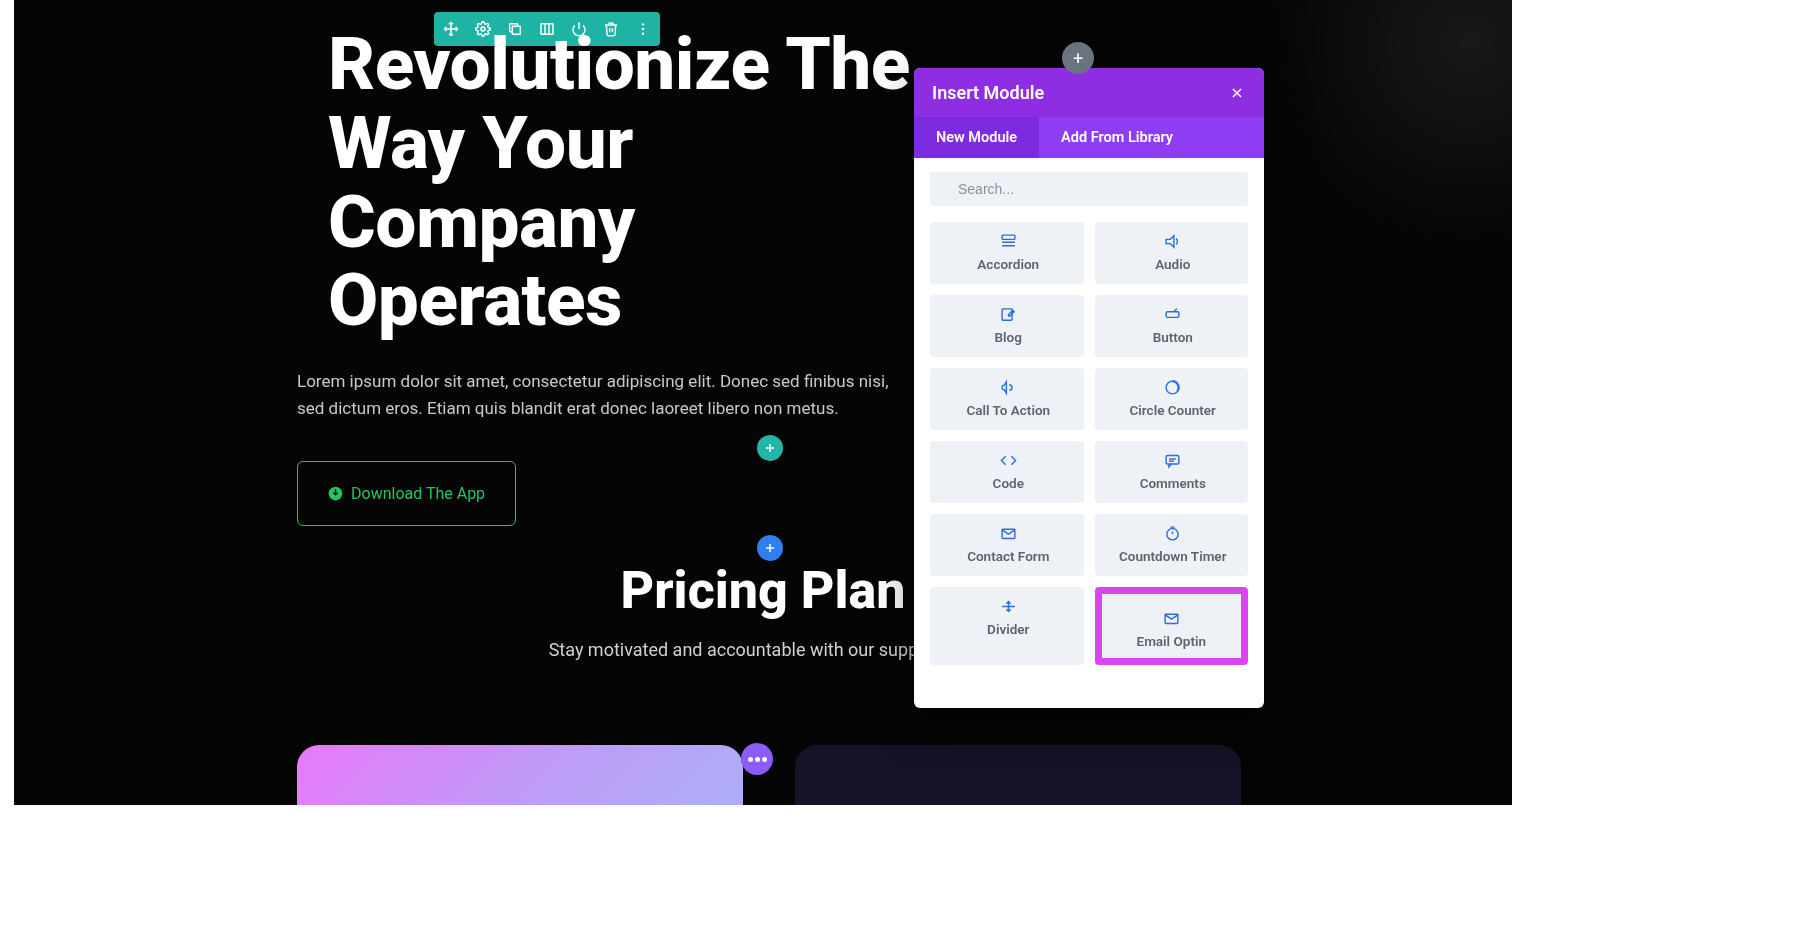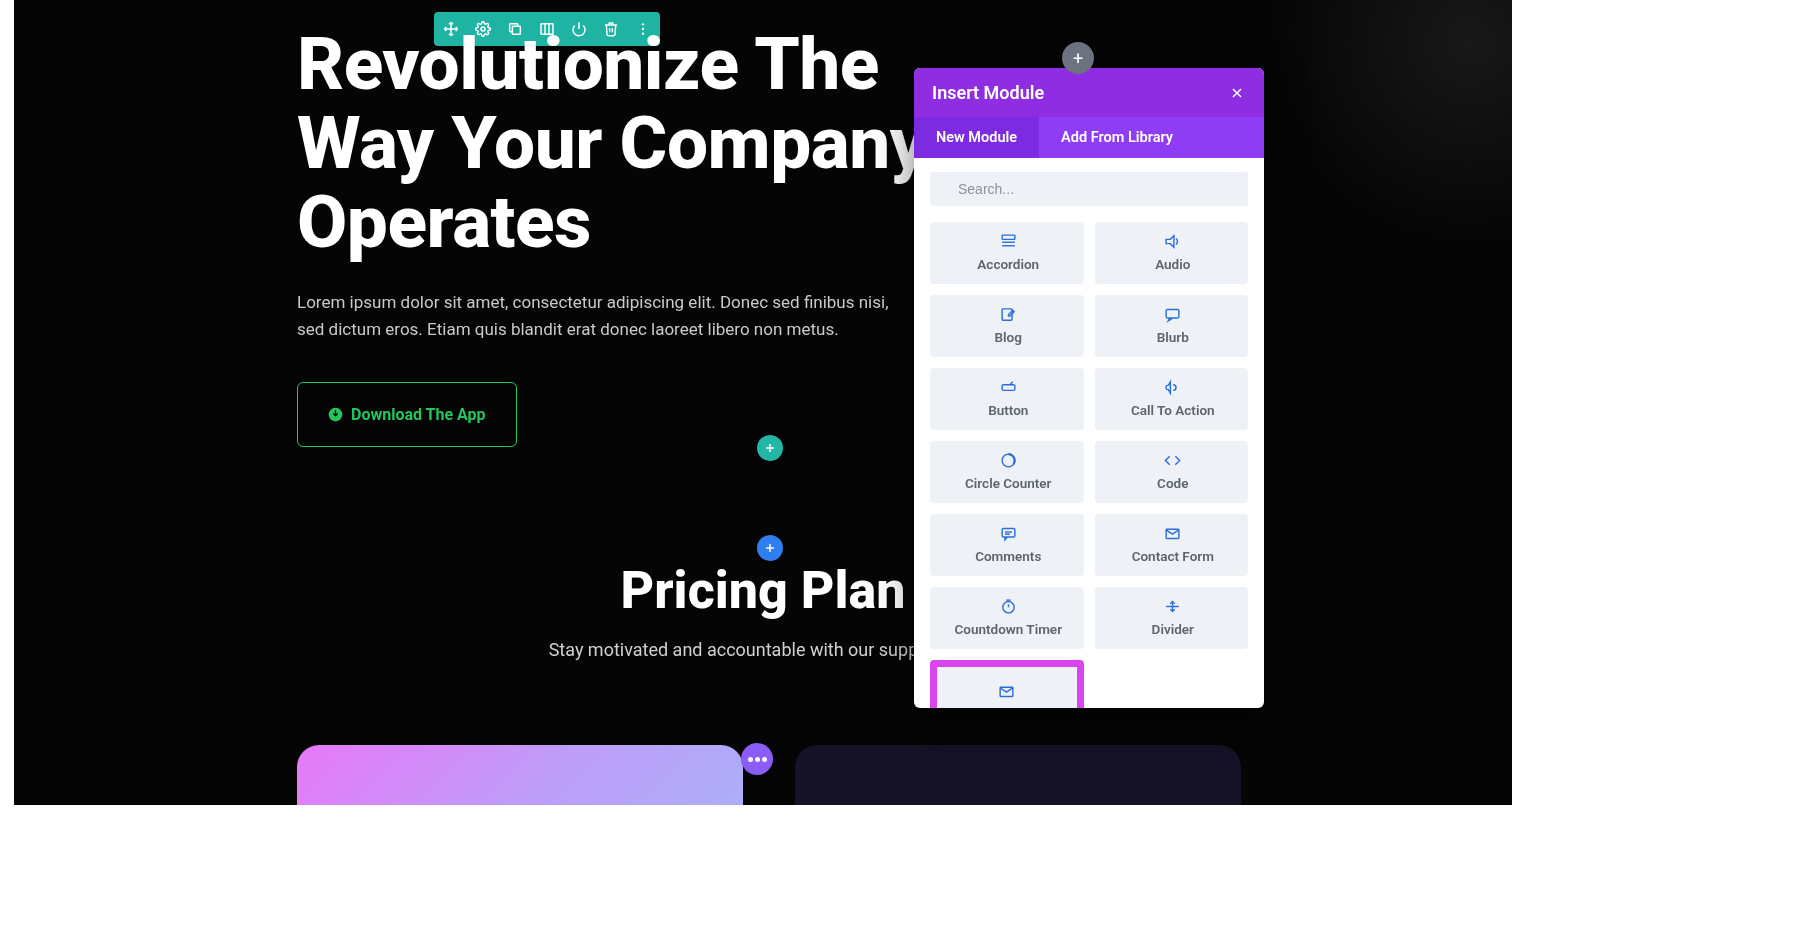--- a/index.html
+++ b/index.html
@@ -29,38 +29,39 @@
   background: radial-gradient(circle at 70% 30%, rgba(255,255,255,0.08), rgba(255,255,255,0) 60%);
   pointer-events: none;
 }
 .hero { position: absolute; left: 283px; top: 25px; width: 640px; }
 .hero h1 {
   color: #fff;
   font-weight: 800;
   font-size: 73px;
   line-height: 1.08;
   letter-spacing: -0.5px;
+  margin-left: 31px;
 }
 .hero p {
   margin-top: 28px;
   color: #c9c9c9;
   font-size: 17px;
   line-height: 1.55;
   max-width: 605px;
 }
 .download-btn {
   display: inline-flex;
   align-items: center;
   gap: 8px;
   margin-top: 40px;
   border: 1px solid #22c55e;
   border-radius: 6px;
   padding: 22px 30px;
   color: #22c55e;
-  font-weight: 700;
+  font-weight: 400;
   font-size: 16px;
   background: transparent;
 }
 .download-btn .dl-icon svg { display: block; }
 .toolbar {
   position: absolute;
   left: 420px;
   top: 12px;
   display: flex;
   align-items: center;
@@ -373,29 +374,20 @@
             <svg width="17" height="17" viewBox="0 0 24 24" fill="none" stroke="currentColor" stroke-width="2">
               <rect x="3" y="4" width="14" height="16" rx="1"></rect>
               <path d="M14 14l6-6-2-2-6 6 0 2 2 0z"></path>
             </svg>
           </div>
           <div class="m-label">Blog</div>
         </div>
         <div class="module-tile">
           <div class="m-icon">
             <svg width="17" height="17" viewBox="0 0 24 24" fill="none" stroke="currentColor" stroke-width="2">
-              <rect x="3" y="5" width="18" height="12" rx="2"></rect>
-              <path d="M8 17l-2 4 6-4"></path>
-            </svg>
-          </div>
-          <div class="m-label">Blurb</div>
-        </div>
-        <div class="module-tile">
-          <div class="m-icon">
-            <svg width="17" height="17" viewBox="0 0 24 24" fill="none" stroke="currentColor" stroke-width="2">
               <rect x="3" y="8" width="18" height="8" rx="2"></rect>
               <path d="M14 8l4-4"></path>
             </svg>
           </div>
           <div class="m-label">Button</div>
         </div>
         <div class="module-tile">
           <div class="m-icon">
             <svg width="17" height="17" viewBox="0 0 24 24" fill="none" stroke="currentColor" stroke-width="2">
               <path d="M3 11v2a2 2 0 0 0 2 2h1l3 5v-16l-3 5H5a2 2 0 0 0-2 2z"></path>

